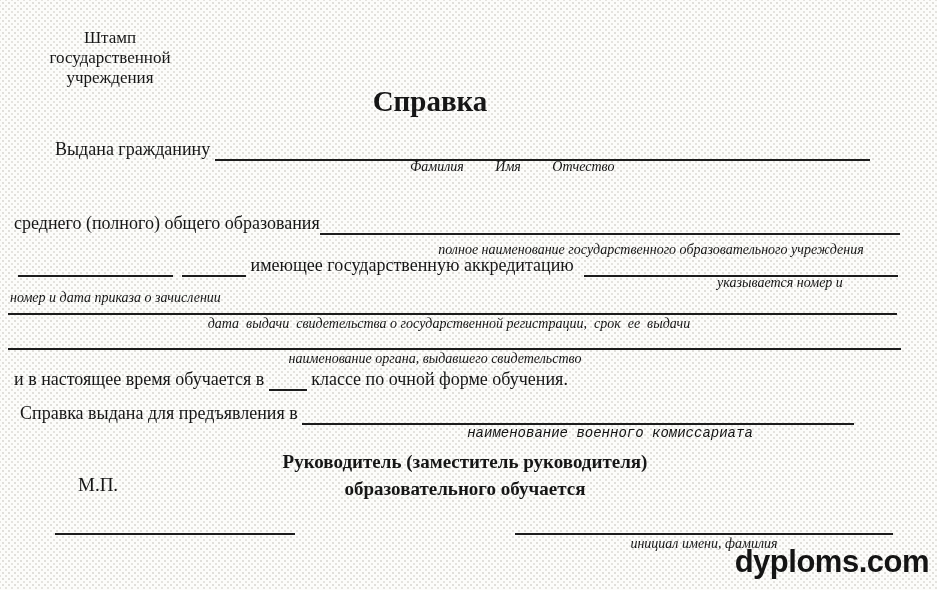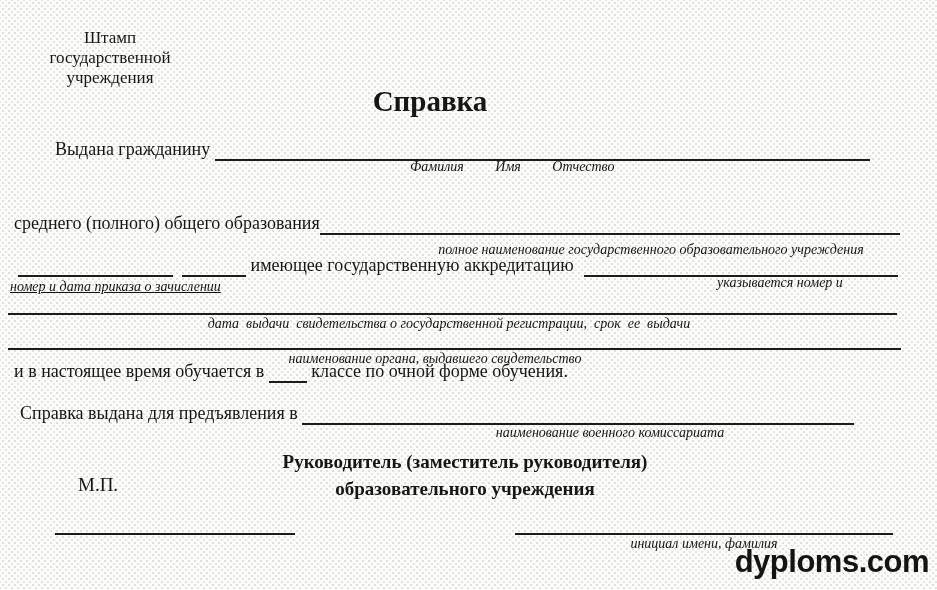--- a/index.html
+++ b/index.html
@@ -57,43 +57,43 @@
     <span class="blank grow"></span>
   </div>
   <div class="abs caption center" style="left:405px;top:232px;width:492px;margin-top:10px;">полное наименование государственного образовательного учреждения</div>
 
   <div class="abs row" style="left:18px;top:254px;width:880px;">
     <span class="blank" style="width:155px;"></span>
     <span class="blank" style="width:64px;margin-left:9px;"></span>
     <span class="txt"> имеющее государственную аккредитацию </span>
     <span class="blank grow" style="margin-left:6px;"></span>
   </div>
-  <div class="abs caption" style="left:10px;top:279px;text-decoration:underline;">номер и дата приказа о зачислении</div>
+  <div class="abs caption" style="left:10px;top:290px;">номер и дата приказа о зачислении</div>
   <div class="abs caption center" style="left:660px;top:275px;width:240px;">указывается номер и</div>
 
   <div class="abs fullline" style="left:8px;top:313px;width:889px;"></div>
   <div class="abs caption center" style="left:59px;top:316px;width:780px;">дата  выдачи  свидетельства о государственной регистрации,  срок  ее  выдачи</div>
 
   <div class="abs fullline" style="left:8px;top:348px;width:893px;"></div>
   <div class="abs caption center" style="left:45px;top:351px;width:780px;">наименование органа, выдавшего свидетельство</div>
 
-  <div class="abs row" style="left:14px;top:360px;justify-content:center;">
+  <div class="abs row" style="left:14px;top:368px;justify-content:center;">
     <span class="txt">и в настоящее время обучается в </span>
     <span class="blank" style="width:38px;"></span>
     <span class="txt"> классе по очной форме обучения.</span>
   </div>
 
   <div class="abs row" style="left:20px;top:402px;width:834px;text-align:center;">
     <span class="txt">Справка выдана для предъявления в </span>
     <span class="blank grow"></span>
   </div>
-  <div class="abs caption center" style="left:400px;top:425px;width:420px;">наименование военного комиссариата</div>
+  <div class="abs caption center" style="left:400px;top:425px;width:420px;font-family:Liberation Mono, monospace;">наименование военного комиссариата</div>
 
   <div class="abs center bold" style="left:150px;top:450px;width:630px;font-size:19px;line-height:23px;">Руководитель (заместитель руководителя)</div>
-  <div class="abs center bold" style="left:150px;top:477px;width:630px;font-size:19px;line-height:23px;">образовательного учреждения</div>
+  <div class="abs center bold" style="left:150px;top:477px;width:630px;font-size:19px;line-height:23px;">образовательного обучается</div>
 
   <div class="abs" style="left:78px;top:474px;font-size:19px;">М.П.</div>
 
   <div class="abs fullline" style="left:55px;top:533px;width:240px;"></div>
 
   <div class="abs fullline" style="left:515px;top:533px;width:378px;"></div>
   <div class="abs caption center" style="left:515px;top:536px;width:378px;">инициал имени, фамилия</div>
 
   <div class="abs wm" style="right:8px;top:544px;margin-left:40px;">dyploms.com</div>
 

